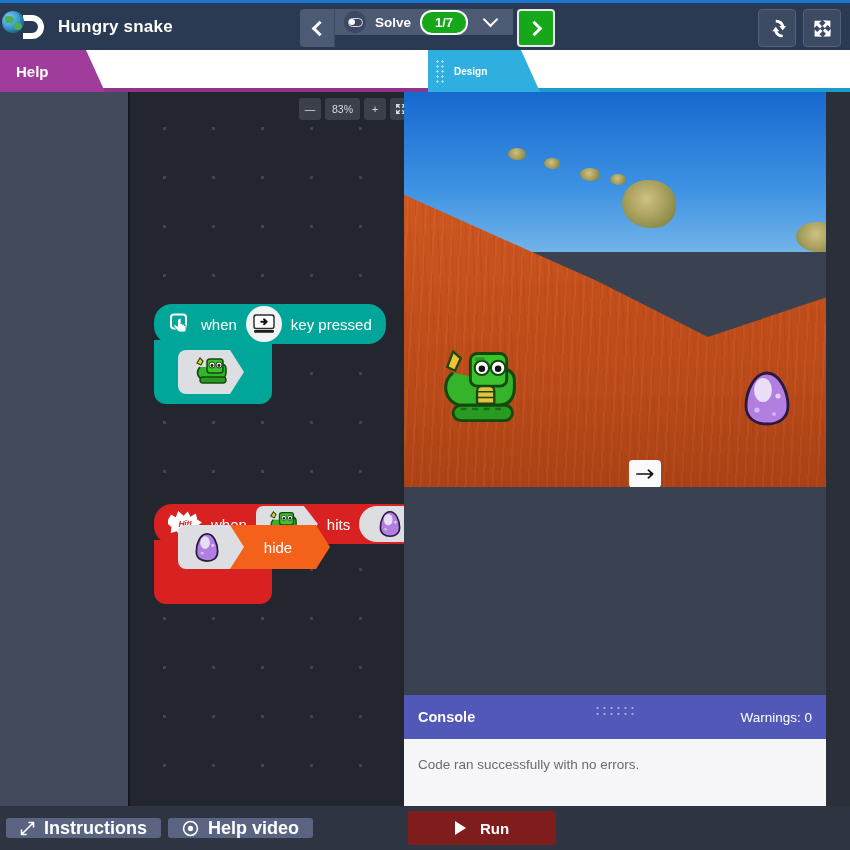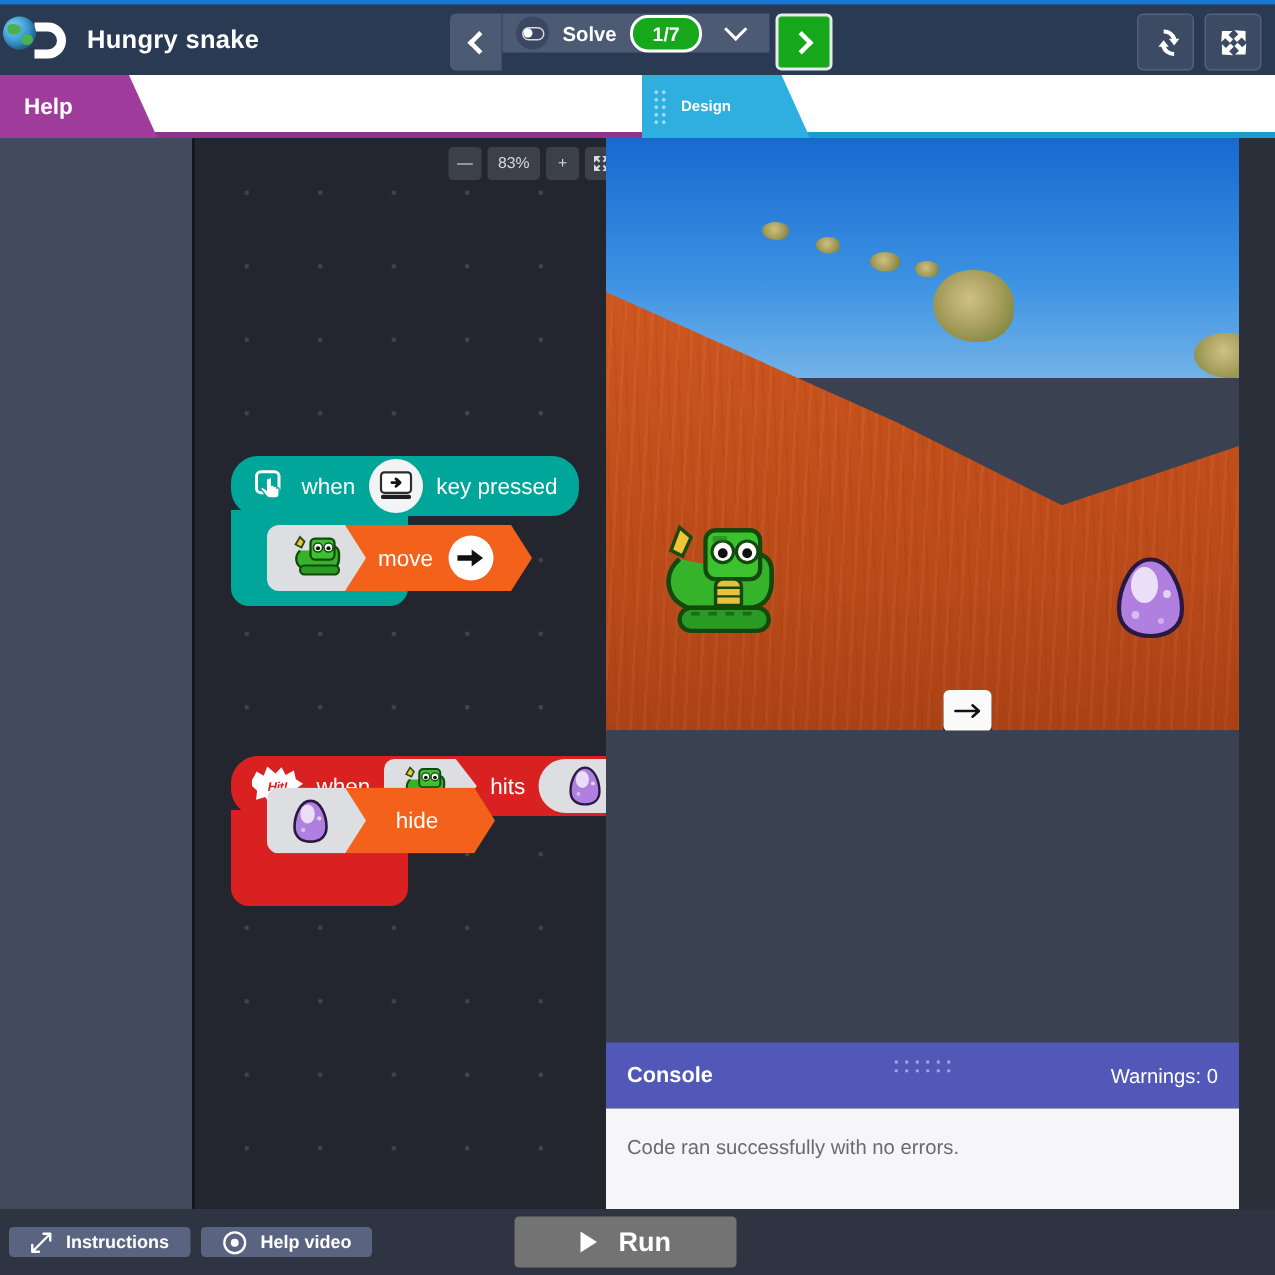--- a/index.html
+++ b/index.html
@@ -293,27 +293,27 @@
   #console-msg { color: #6a6a72; font-size: 13.5px; }
 
   
   #bottombar {
     position: absolute; left: 0; top: 806px; width: 850px; height: 44px;
     background: #2e3442; display: flex; align-items: center; padding: 0 6px; gap: 7px;
   }
   .bb-btn {
     background: #5a6480; color: #fff; border: none; border-radius: 3px;
     height: 20px; display: flex; align-items: center; gap: 9px;
-    padding: 0 14px; font-size: 12px; font-weight: bold; cursor: pointer;
+    padding: 0 14px; font-size: 18px; font-weight: bold; cursor: pointer;
   }
   #run-btn {
-    background: #737373; color: #fff; border: none; border-radius: 3px;
+    background: #7f1d1d; color: #fff; border: none; border-radius: 3px;
     height: 34px; width: 148px; margin-left: 88px;
     display: flex; align-items: center; justify-content: center; gap: 14px;
-    font-size: 18px; font-weight: bold; cursor: pointer;
+    font-size: 15px; font-weight: bold; cursor: pointer;
   }
   .tri-right {
     width: 0; height: 0; border-left: 11px solid #fff;
     border-top: 7px solid transparent; border-bottom: 7px solid transparent;
   }
 </style>
 </head>
 <body>
 
 <div id="app">
@@ -421,28 +421,20 @@
           <svg width="48" height="34" viewBox="0 0 48 34">
             <path d="M10 8 l3-5 l3 3 l-2 4 z" fill="#f2c337" stroke="#1f4d12" stroke-width="1.2"></path>
             <path d="M13 12 c-4 4-3 10 2 12 h18 c5 0 6-4 6-7 v-3 c0-3-2-5-5-5 h-7 c-3 0-5 1-5 3" fill="#35b32b" stroke="#14490d" stroke-width="1.6"></path>
             <rect x="20" y="4" width="16" height="14" rx="3" fill="#3cc22f" stroke="#14490d" stroke-width="1.5"></rect>
             <circle cx="25" cy="10" r="3" fill="#fff" stroke="#14490d" stroke-width="1"></circle>
             <circle cx="25" cy="10.5" r="1.4" fill="#111"></circle>
             <circle cx="32" cy="10" r="3" fill="#fff" stroke="#14490d" stroke-width="1"></circle>
             <circle cx="32" cy="10.5" r="1.4" fill="#111"></circle>
             <rect x="13" y="22" width="26" height="6" rx="3" fill="#2a9b22" stroke="#14490d" stroke-width="1.4"></rect>
           </svg>
-        </div>
-        <div class="stmt-act arrowend">
-          <span>move</span>
-          <span style="width:30px;height:30px;border-radius:50%;background:#fff;display:flex;align-items:center;justify-content:center;">
-            <svg width="19" height="16" viewBox="0 0 20 16">
-              <path d="M1 6 h10 V2 l8 6 l-8 6 v-4 H1 z" fill="#111"></path>
-            </svg>
-          </span>
         </div>
       </div>
     </div>
 
     <div class="block-group" style="left:24px; top:387px;">
       <div class="hat red" style="padding-right:10px;margin-top:25px;">
         <div class="hit-burst">
           <span>Hit!</span>
         </div>
         <span>when</span>

